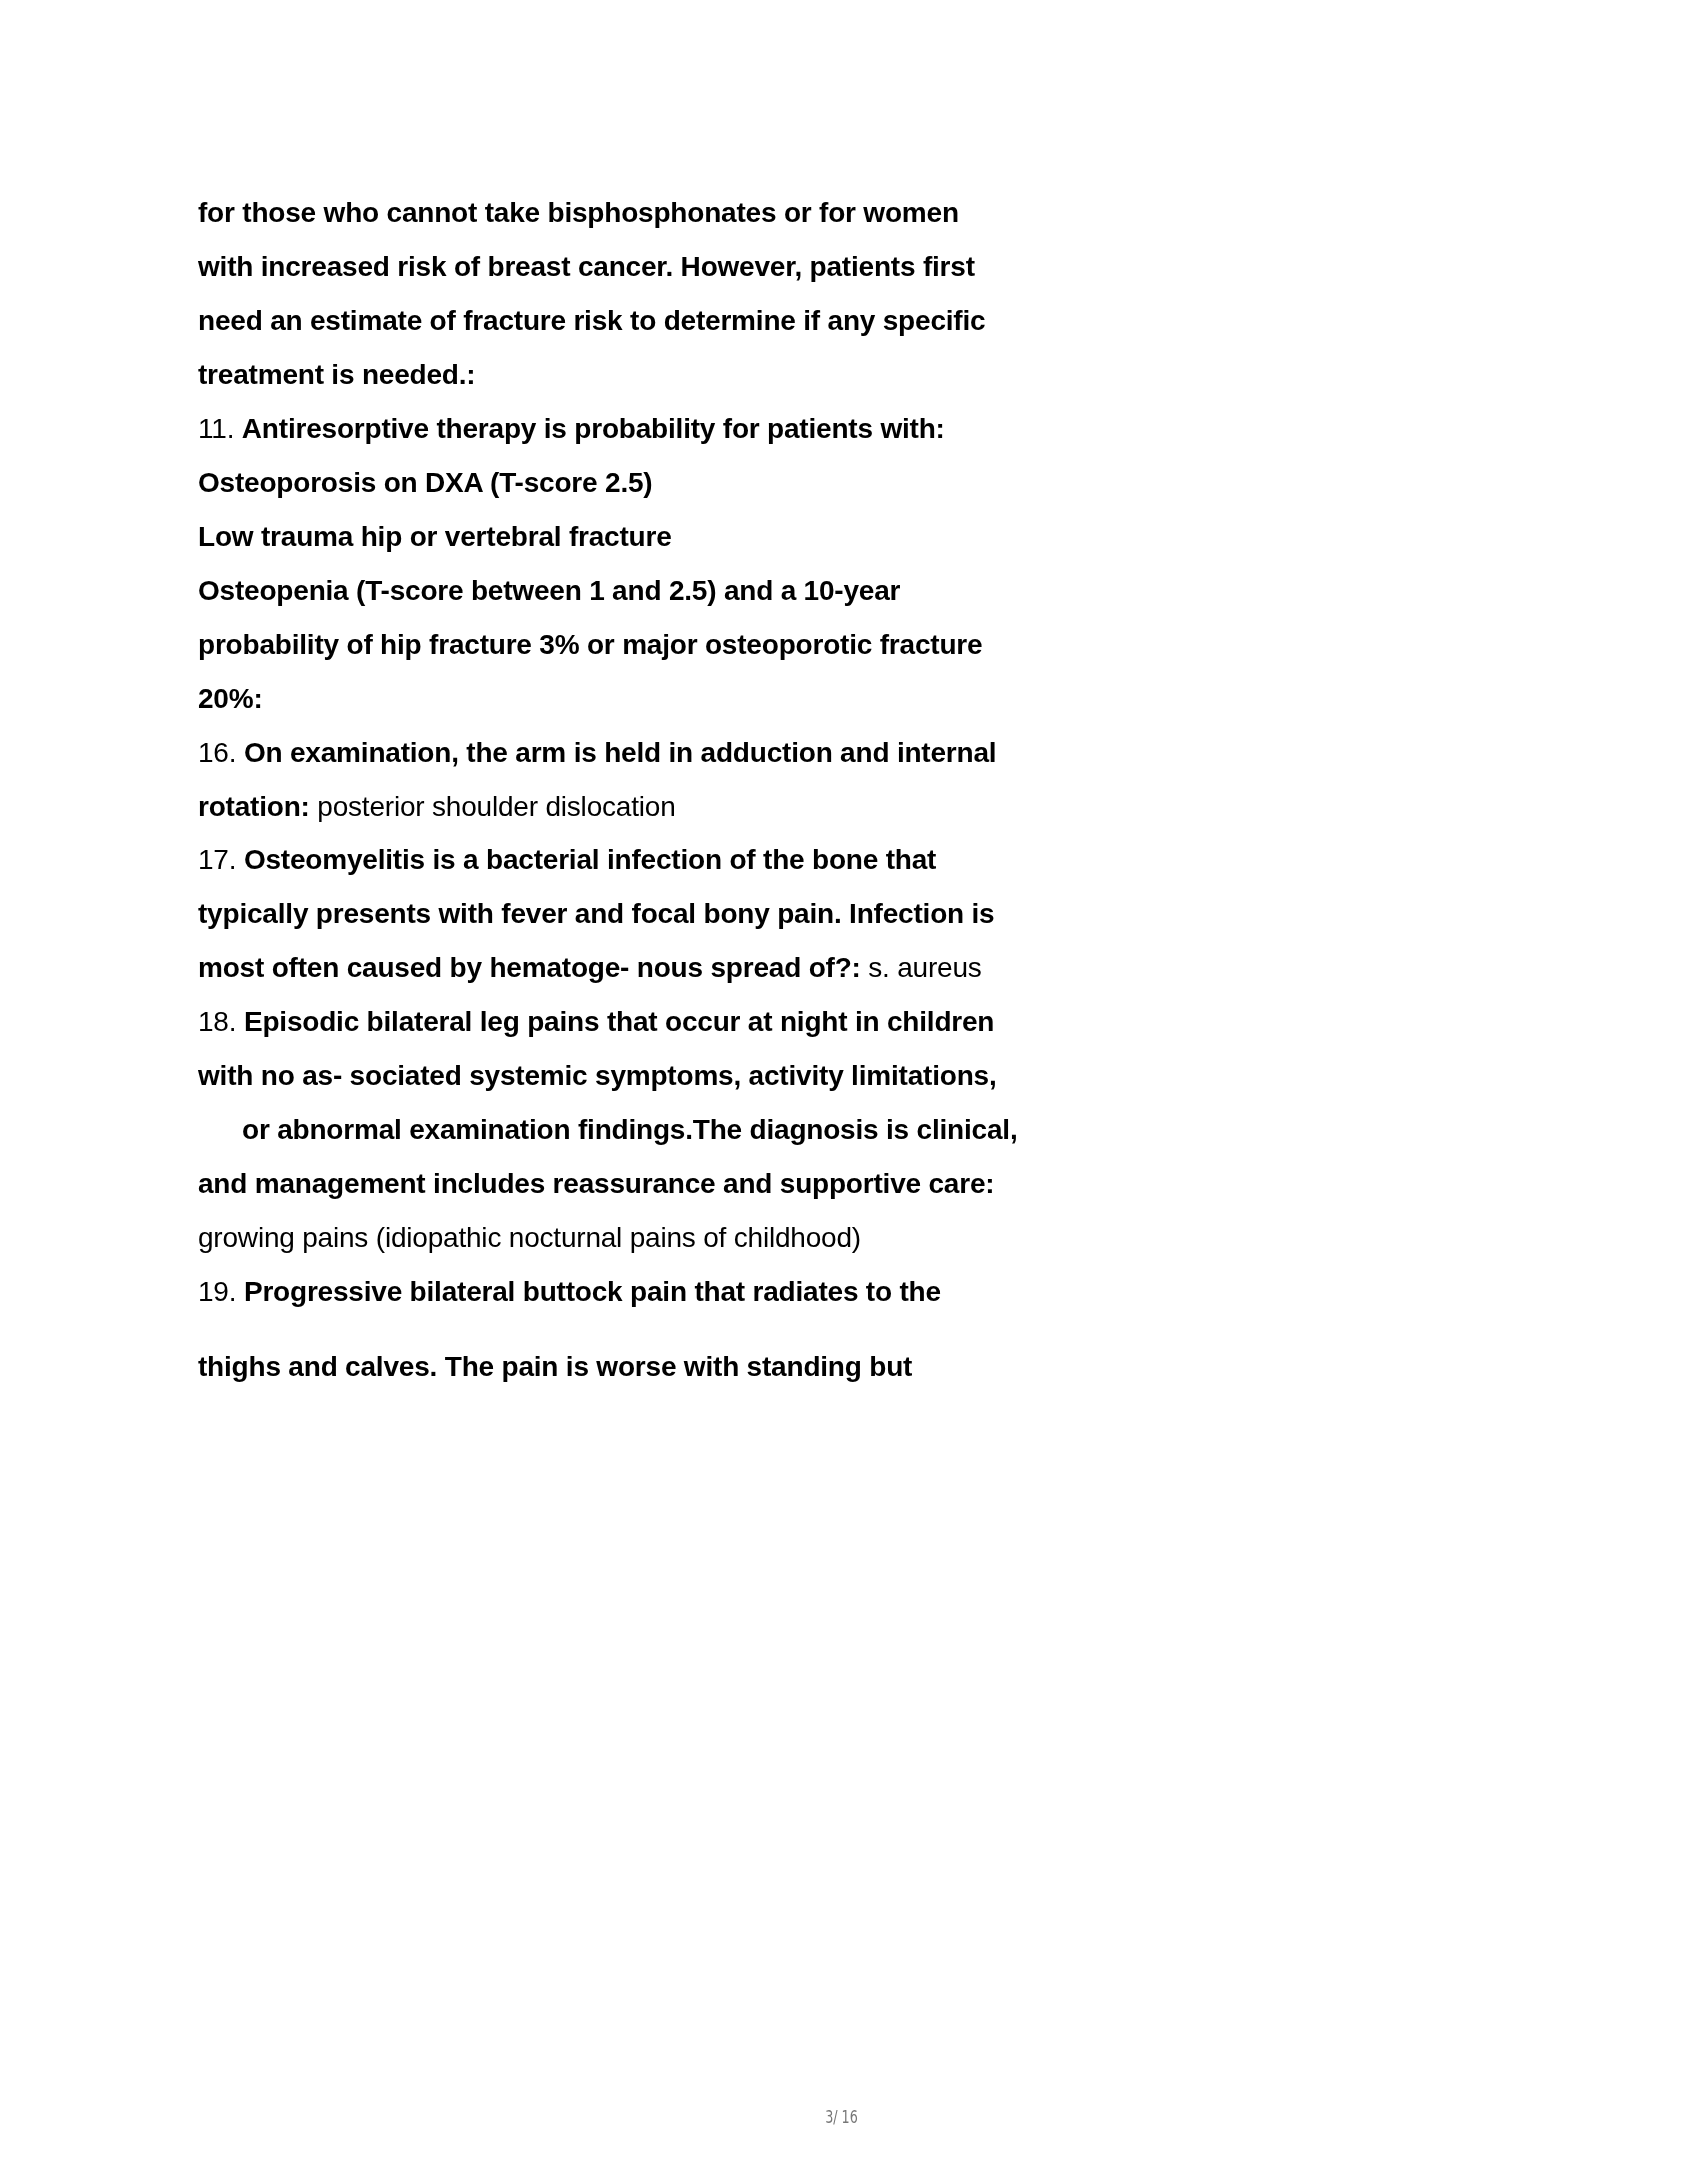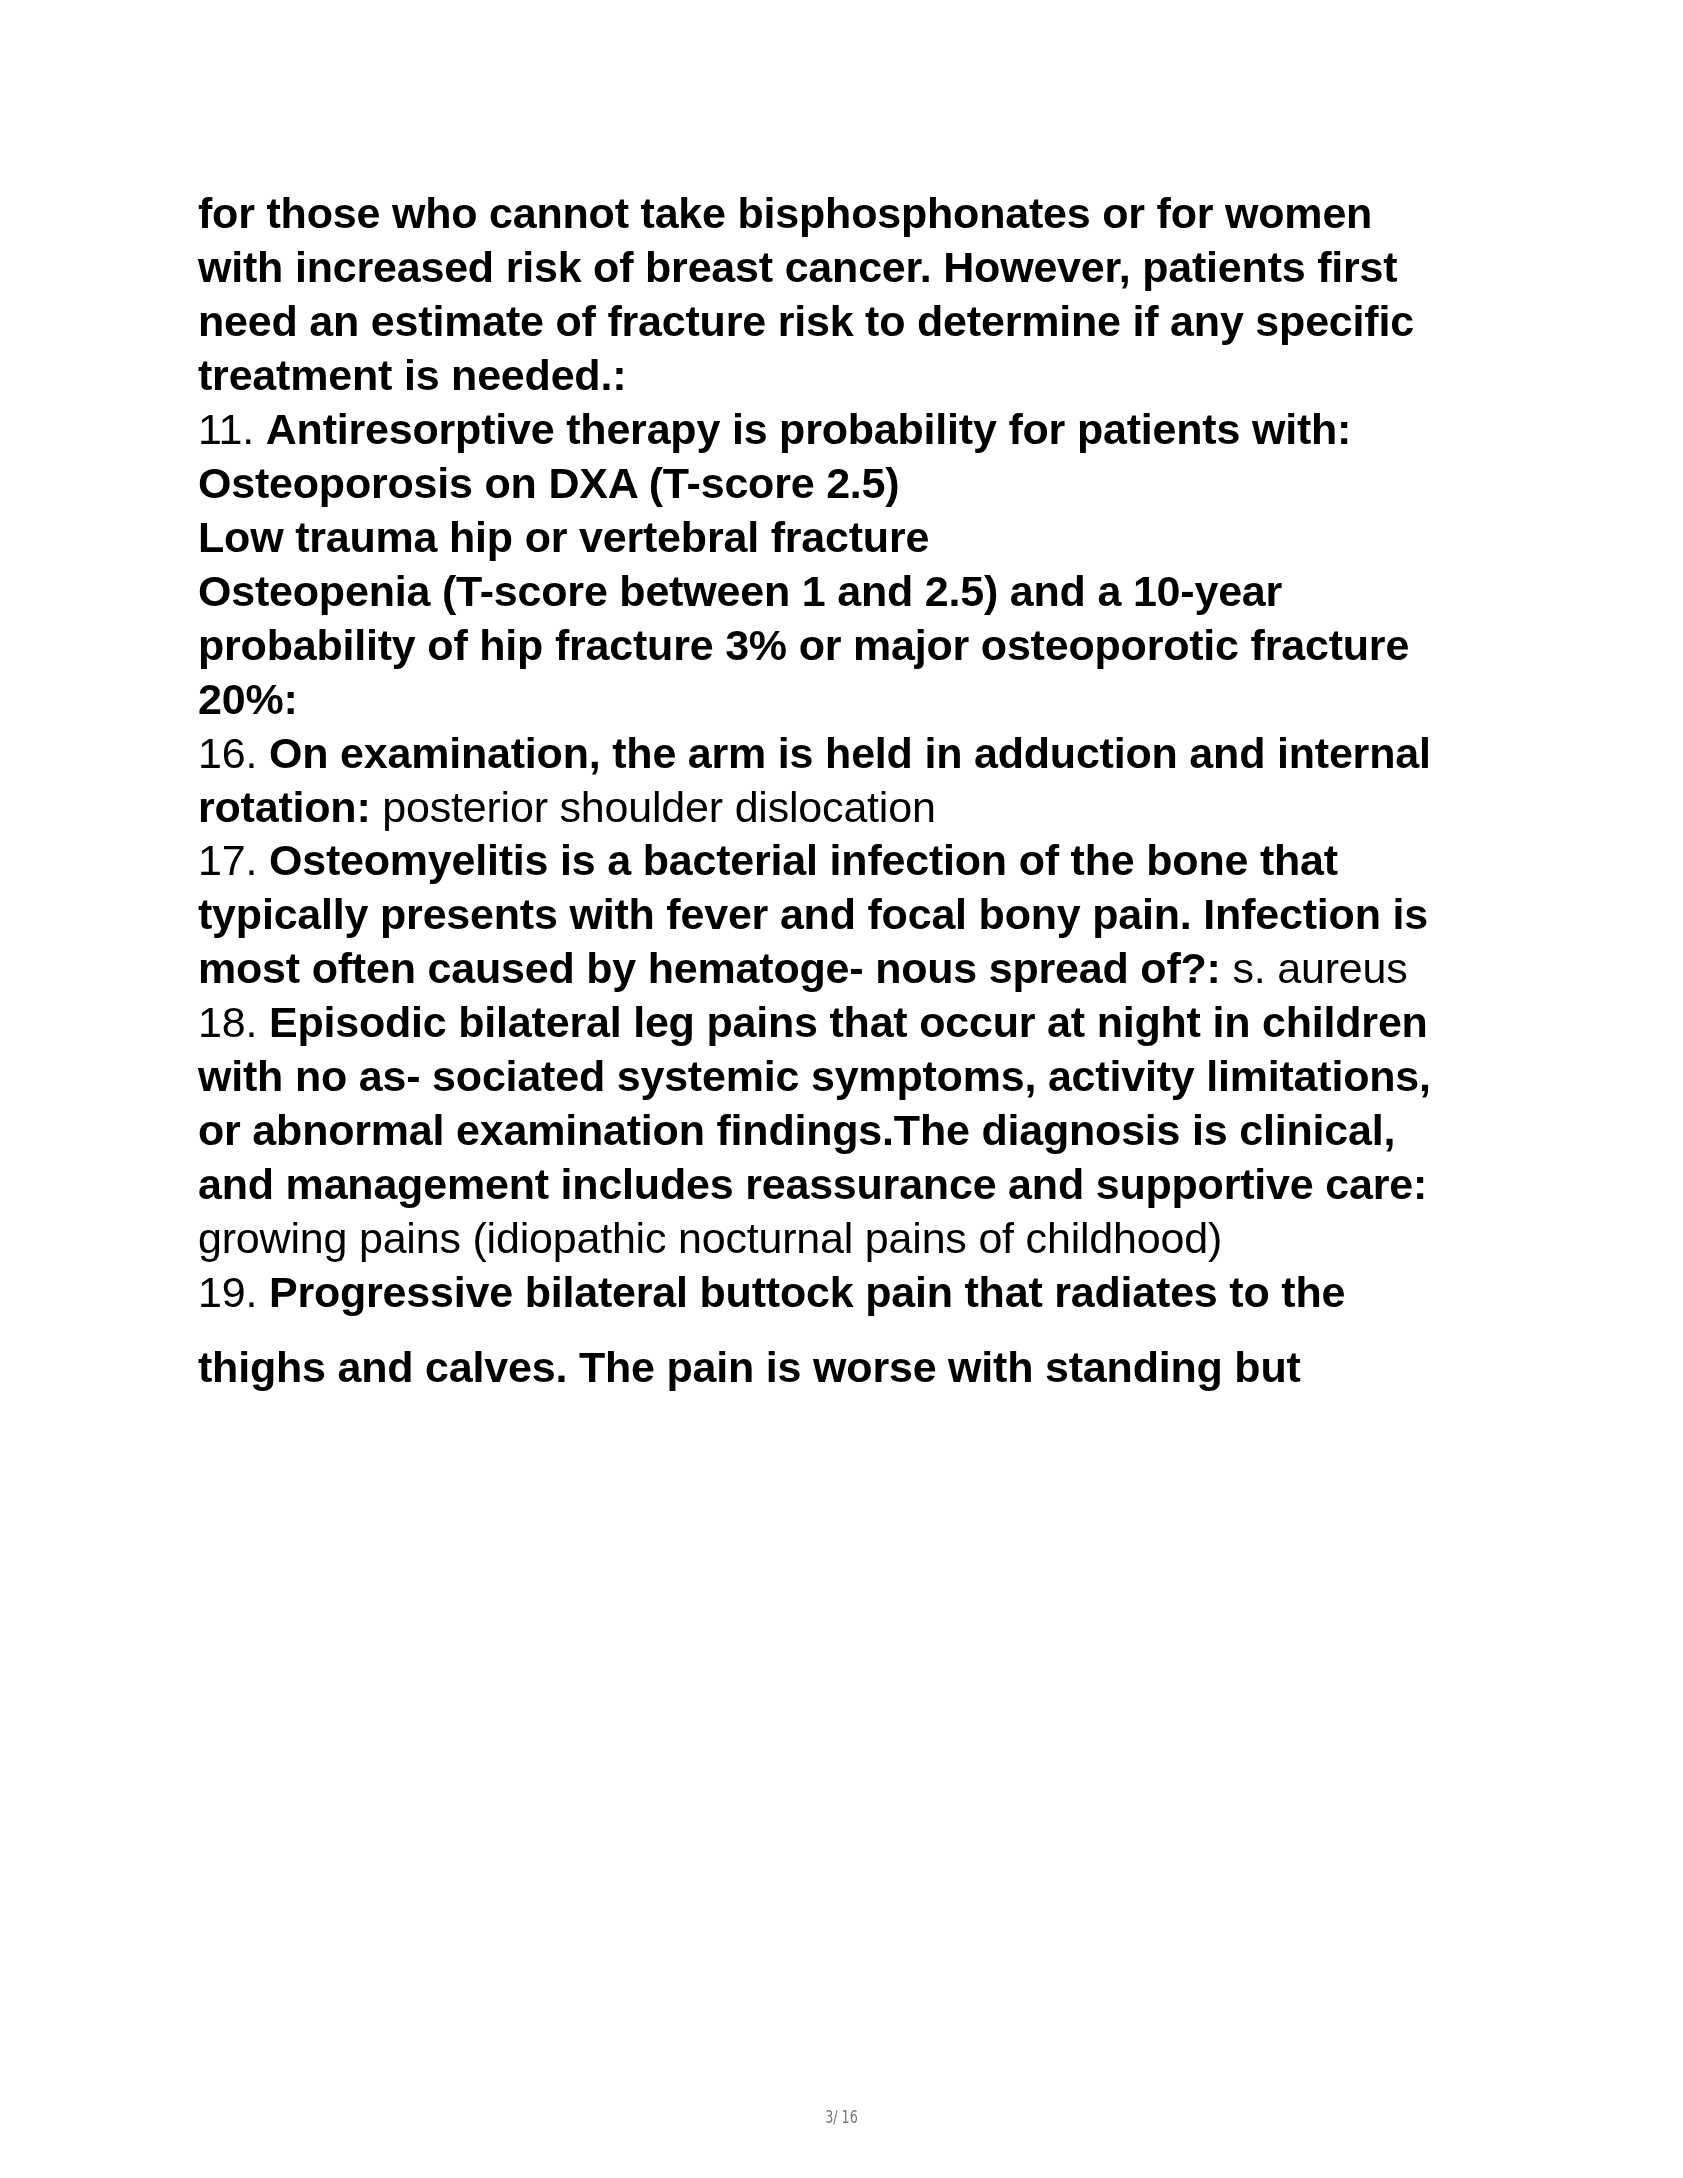--- a/index.html
+++ b/index.html
@@ -18,21 +18,21 @@
     .page-content {
       position: absolute;
       left: 198px;
       top: 188px;
       width: 1307px;
     }
     .line {
       position: absolute;
       left: 0;
       white-space: nowrap;
-      font-size: 43px;
+      font-size: 28px;
       line-height: 50px;
       letter-spacing: -0.2px;
     }
     .b { font-weight: bold; }
     .n { font-weight: normal; }
     .page-number {
       position: absolute;
       left: 0;
       width: 1683px;
       top: 2107px;
@@ -81,21 +81,21 @@
   <div class="line" style="top:755px;">
     <span class="b">most often caused by hematoge- nous spread of?:</span>
     <span class="n">s. aureus</span>
   </div>
 
   <div class="line" style="top:809px;">
     <span class="n">18.</span>
     <span class="b">Episodic bilateral leg pains that occur at night in children</span>
   </div>
   <div class="line b" style="top:863px;">with no as- sociated systemic symptoms, activity limitations,</div>
-  <div class="line b" style="top:917px;">or abnormal examination findings.The diagnosis is clinical,</div>
+  <div class="line b" style="top:917px;margin-left:44px;">or abnormal examination findings.The diagnosis is clinical,</div>
   <div class="line b" style="top:971px;">and management includes reassurance and supportive care:</div>
   <div class="line n" style="top:1025px;">growing pains (idiopathic nocturnal pains of childhood)</div>
 
   <div class="line" style="top:1079px;">
     <span class="n">19.</span>
     <span class="b">Progressive bilateral buttock pain that radiates to the</span>
   </div>
   <div class="line b" style="top:1133px;margin-top:21px;">thighs and calves. The pain is worse with standing but</div>
 
 </div>

